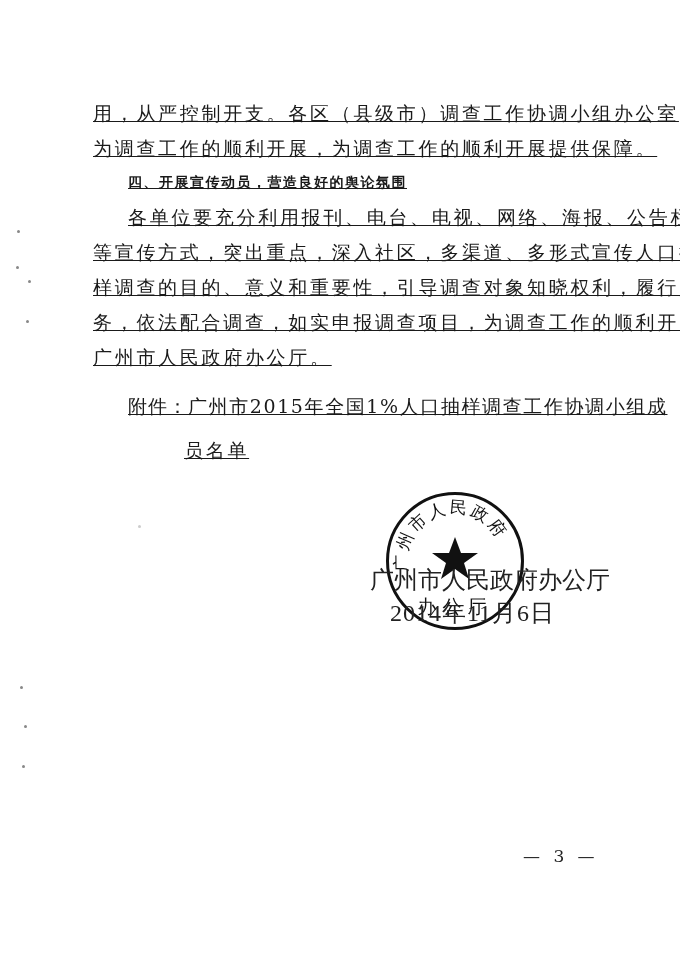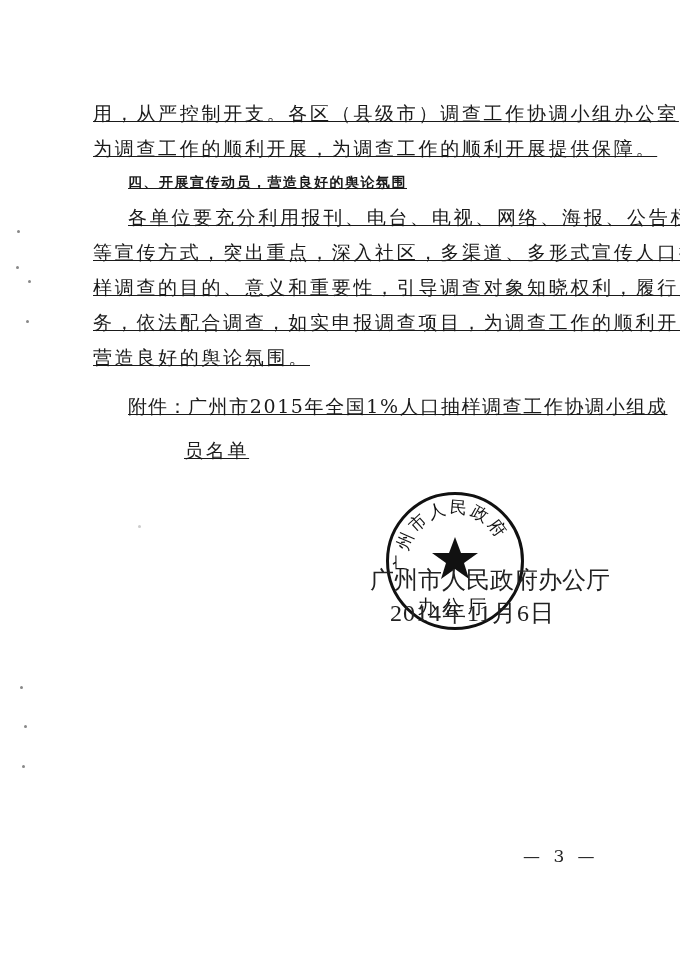--- a/index.html
+++ b/index.html
@@ -21,21 +21,21 @@
 
   <div class="line" style="left:93px; top:101px;">用，从严控制开支。各区（县级市）调查工作协调小组办公室</div>
   <div class="line" style="left:93px; top:136px;">为调查工作的顺利开展，为调查工作的顺利开展提供保障。</div>
 
   <div class="line bold" style="left:128px; top:170px;">四、开展宣传动员，营造良好的舆论氛围</div>
 
   <div class="line" style="left:128px; top:205px;">各单位要充分利用报刊、电台、电视、网络、海报、公告栏</div>
   <div class="line" style="left:93px; top:240px;">等宣传方式，突出重点，深入社区，多渠道、多形式宣传人口抽</div>
   <div class="line" style="left:93px; top:275px;">样调查的目的、意义和重要性，引导调查对象知晓权利，履行义</div>
   <div class="line" style="left:93px; top:310px;">务，依法配合调查，如实申报调查项目，为调查工作的顺利开展</div>
-  <div class="line" style="left:93px; top:345px;">营造良好的舆论氛围。</div>
+  <div class="line" style="left:93px; top:345px;">广州市人民政府办公厅。</div>
 
   <div class="line" style="left:128px; top:394px; letter-spacing:1px;">
     <span>附件：</span><span style="letter-spacing:1.6px;">广州市2015年全国1%人口抽样调查工作协调小组成</span>
   </div>
   <div class="line" style="left:184px; top:438px;">员名单</div>
 
   <div class="stamp">
     <svg width="132" height="132" viewBox="0 0 132 132">
       <defs>
         <path id="ringPath" d="M 20 80 A 48 48 0 1 1 112 80"></path>

